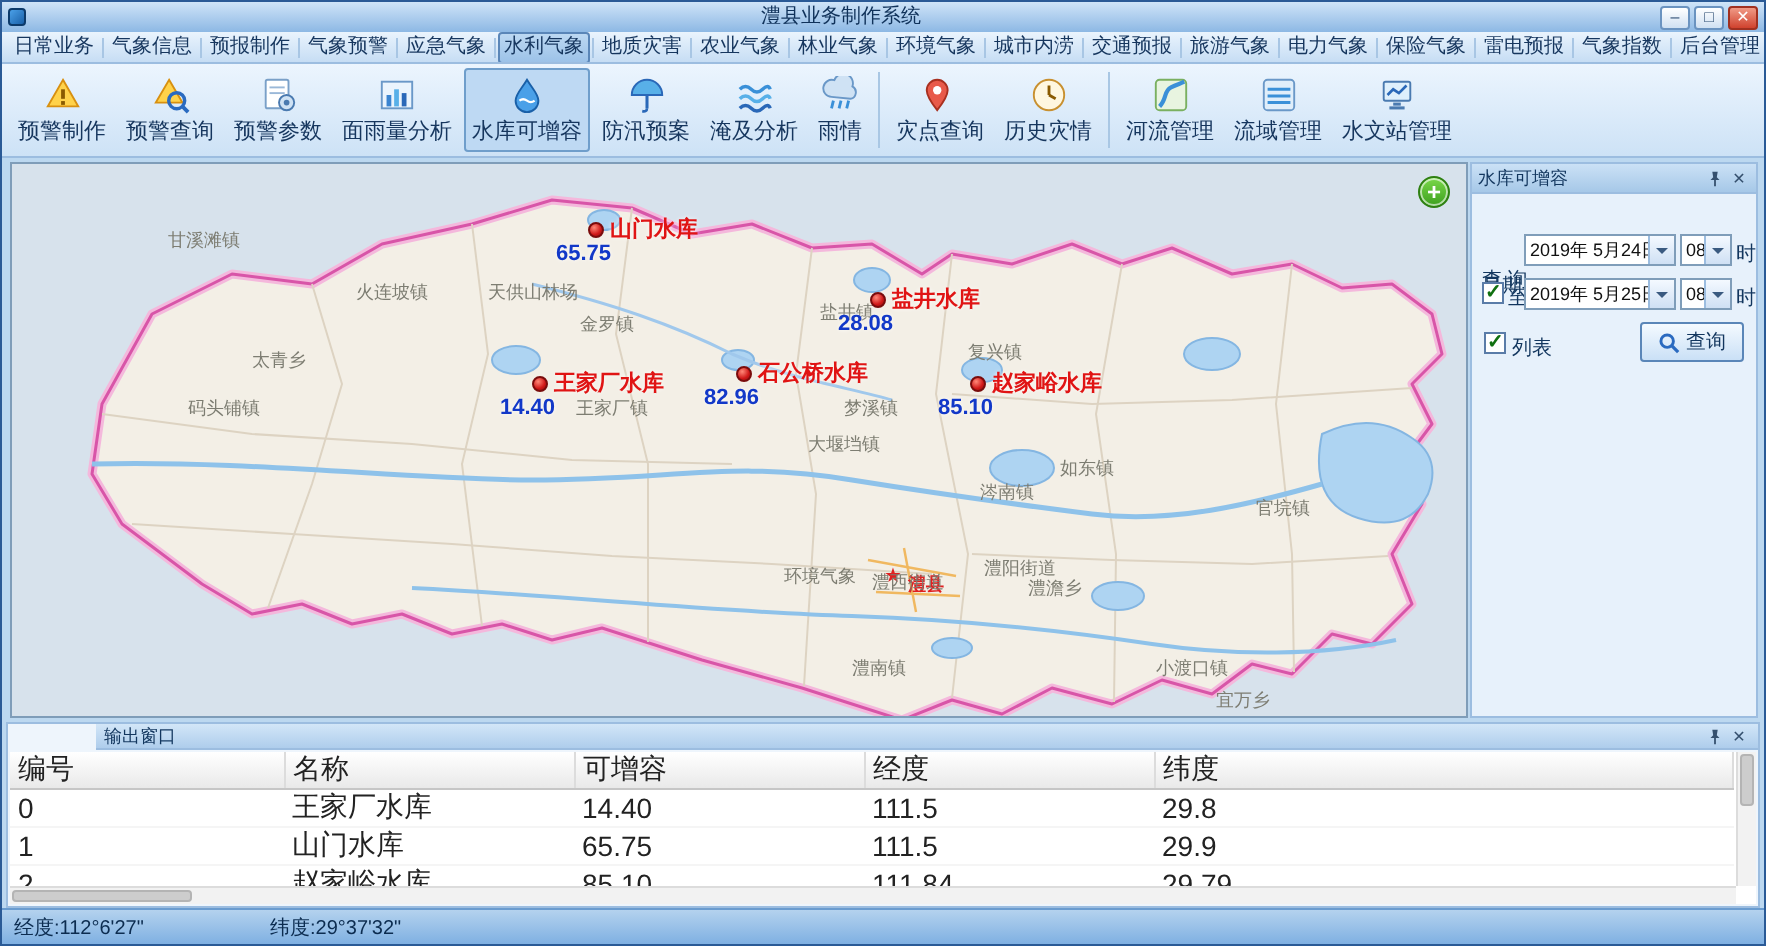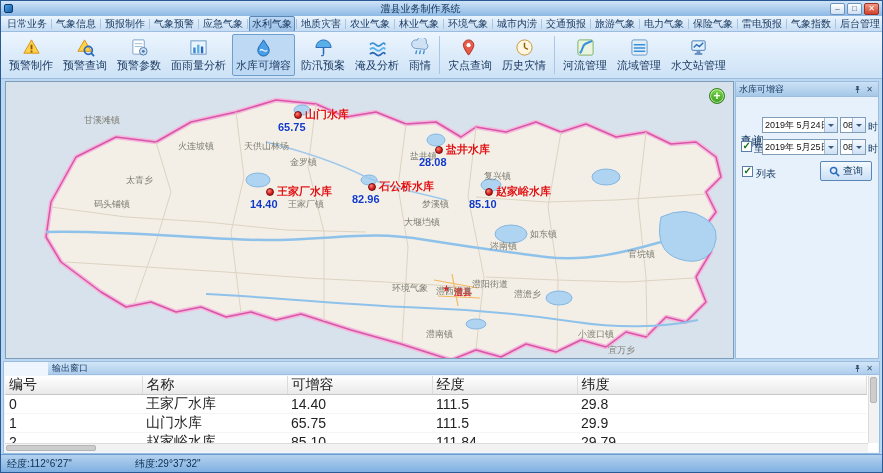--- a/index.html
+++ b/index.html
@@ -327,21 +327,21 @@
           <span class="town-label" style="left: 120px; top: 92px;">太青乡</span>
           <span class="town-label" style="left: 88px; top: 116px;">码头铺镇</span>
           <span class="town-label" style="left: 282px; top: 116px;">王家厂镇</span>
           <span class="town-label" style="left: 416px; top: 116px;">梦溪镇</span>
           <span class="town-label" style="left: 398px; top: 134px;">大堰垱镇</span>
           <span class="town-label" style="left: 524px; top: 146px;">如东镇</span>
           <span class="town-label" style="left: 484px; top: 158px;">涔南镇</span>
           <span class="town-label" style="left: 622px; top: 166px;">官垸镇</span>
           <span class="town-label" style="left: 386px; top: 200px;">环境气象</span>
           <span class="town-label" style="left: 430px; top: 203px;">澧西街道</span>
-          <span class="town-label" style="left: 466px; top: 196px;">澧阳街道</span>
+          <span class="town-label" style="left: 486px; top: 196px;">澧阳街道</span>
           <span class="town-label" style="left: 508px; top: 206px;">澧澹乡</span>
           <span class="town-label" style="left: 420px; top: 246px;">澧南镇</span>
           <span class="town-label" style="left: 572px; top: 246px;">小渡口镇</span>
           <span class="town-label" style="left: 602px; top: 262px;">宜万乡</span>
           <div class="res-marker" style="left: 292px; top: 33px;">
             <span class="res-dot"></span>
             <span class="res-name">山门水库</span>
             <span class="res-value">65.75</span>
           </div>
           <div class="res-marker" style="left: 433px; top: 68px;">

